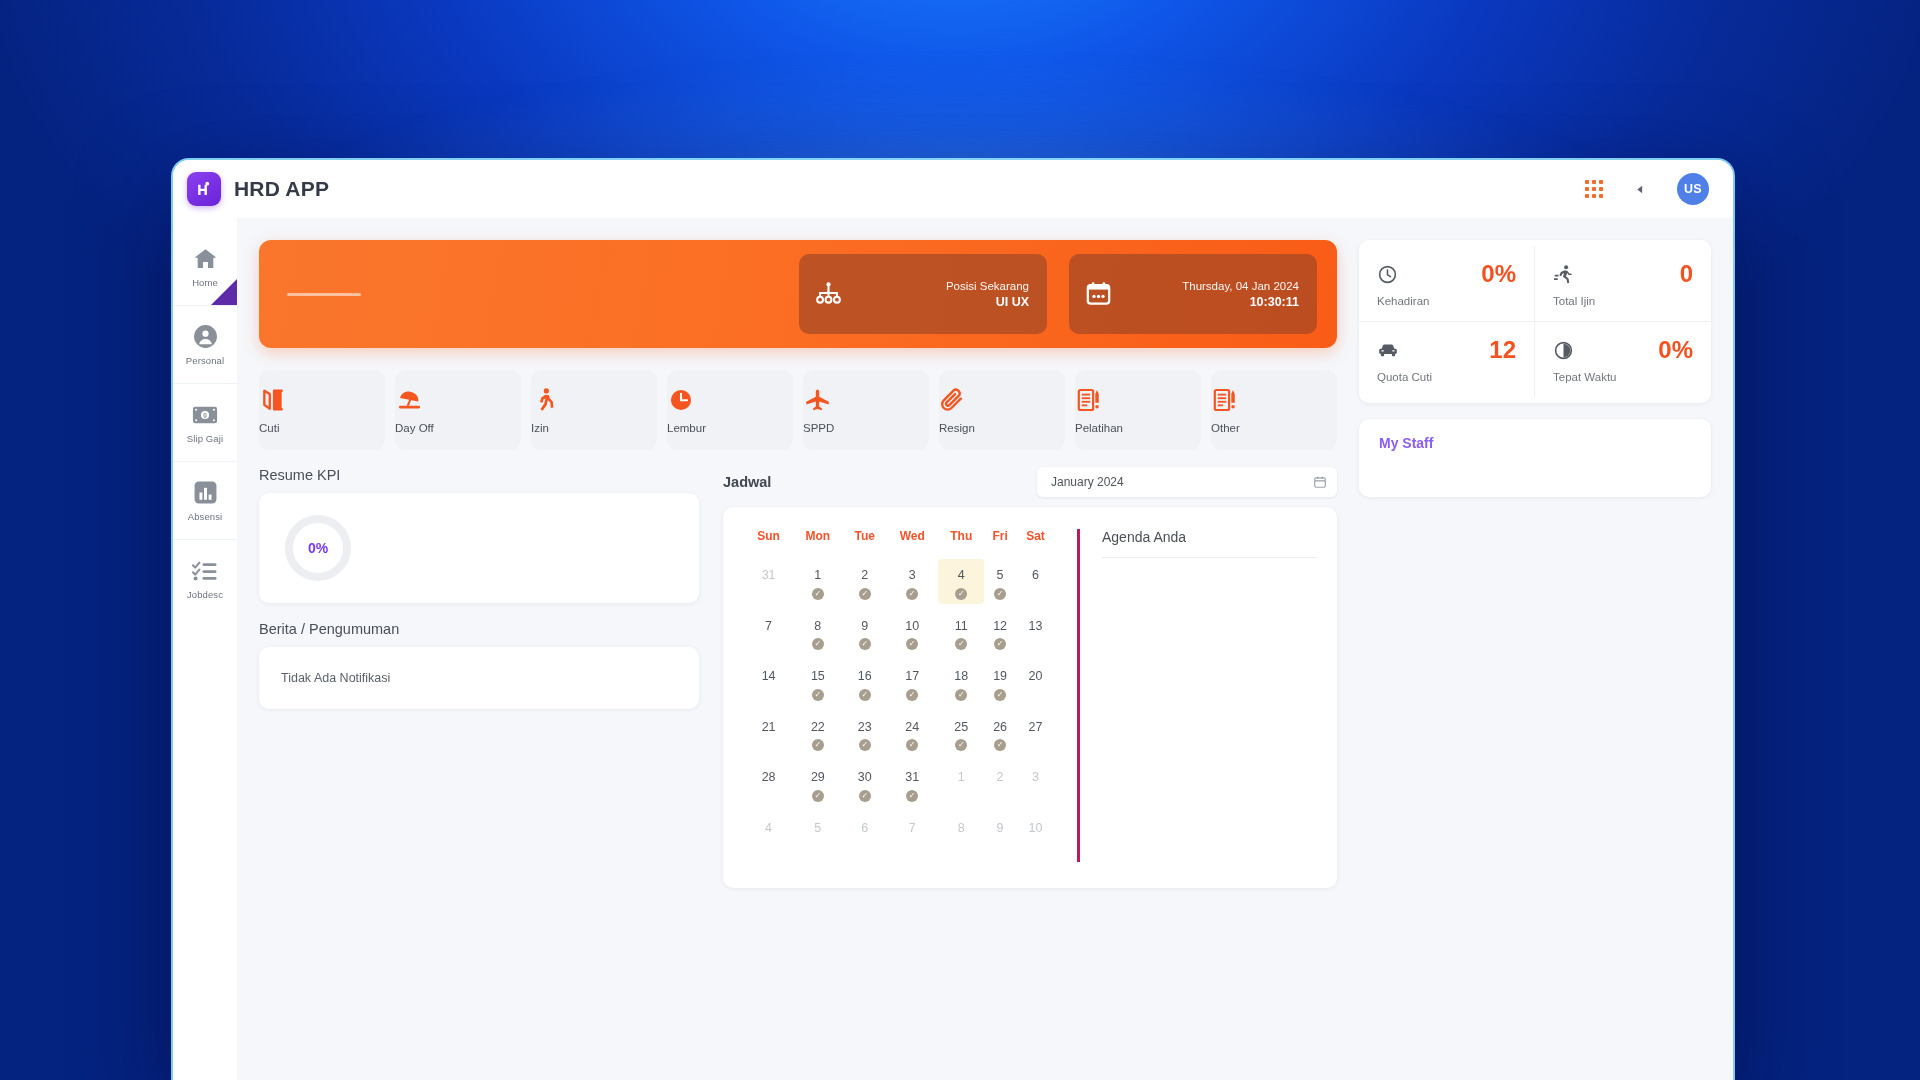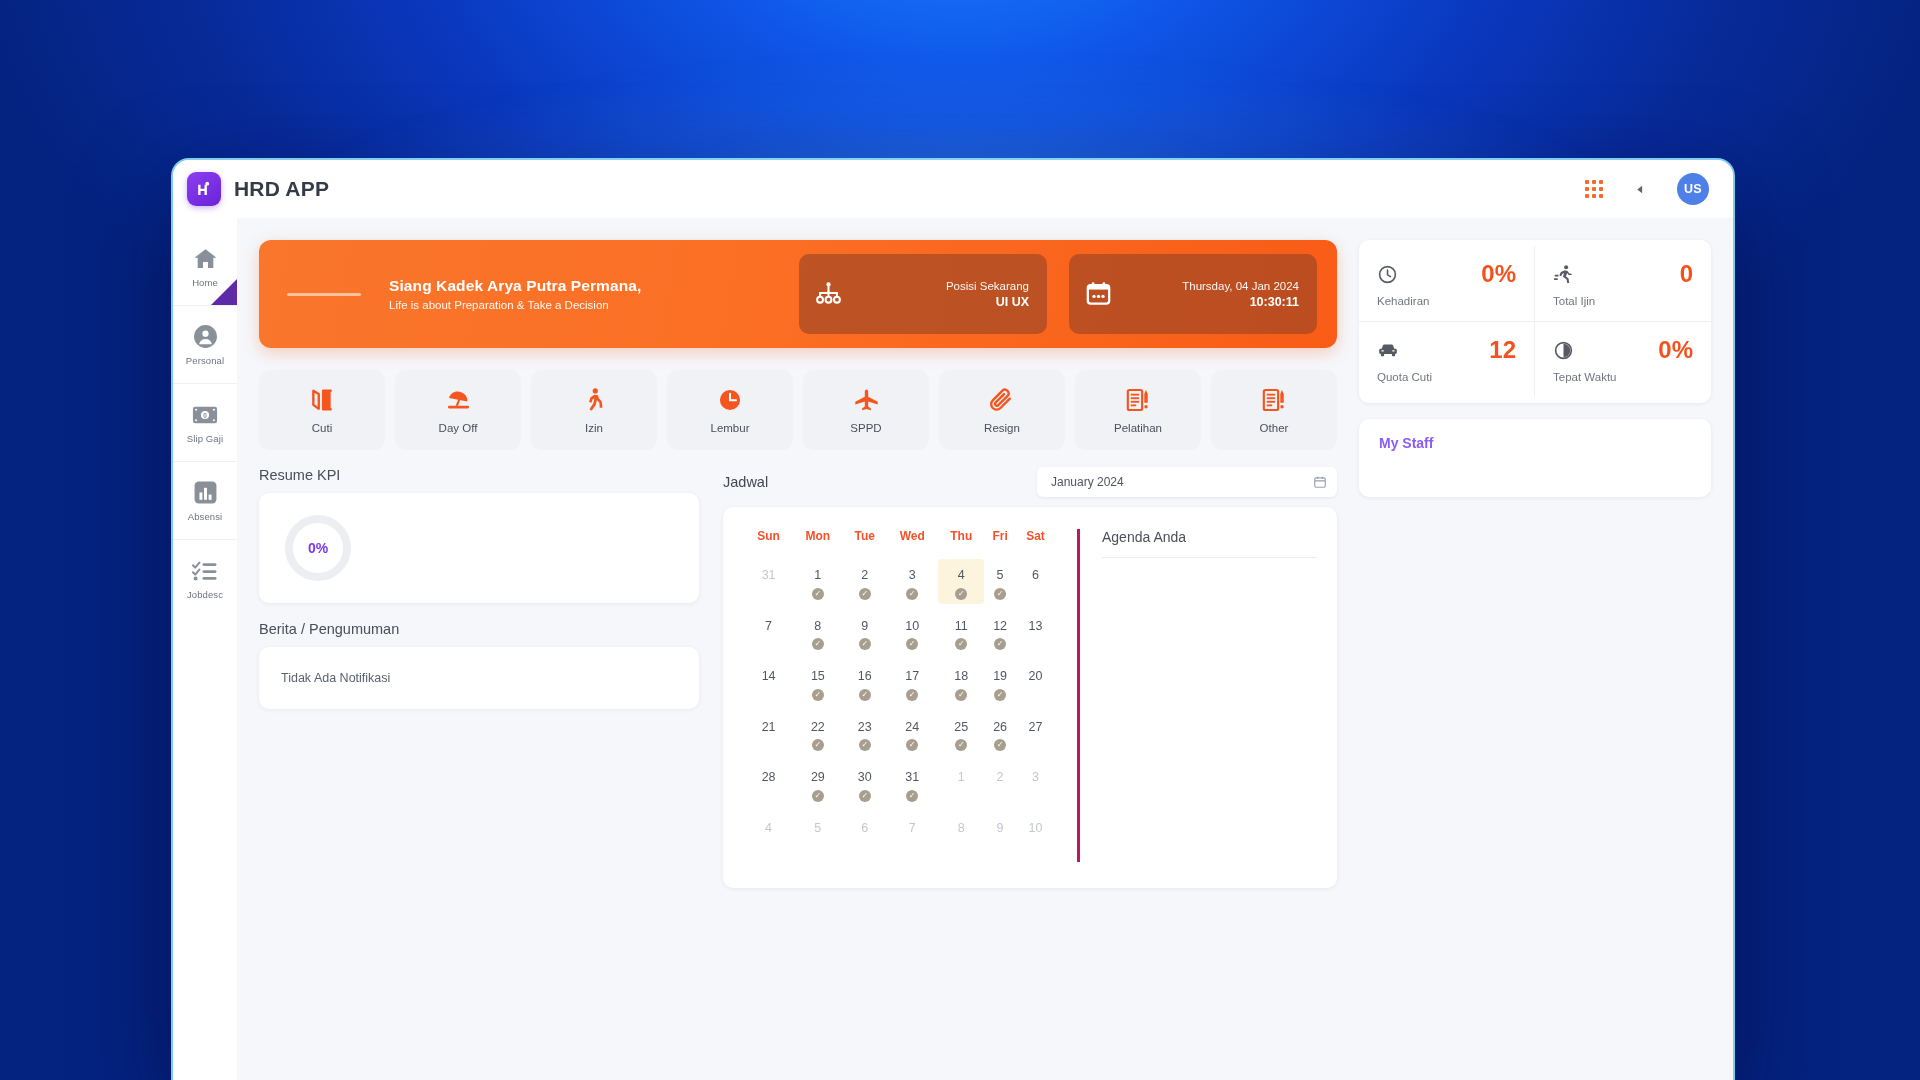--- a/index.html
+++ b/index.html
@@ -125,21 +125,21 @@
   .hc-l1 { font-size: 11.5px; opacity: .95; }
   .hc-l2 { font-size: 12.5px; font-weight: 700; margin-top: 3px; }
 
   
   .actions { display: flex; gap: 10px; margin-top: 22px; }
   .action {
     flex: 1;
     background: #f0f2f6;
     border-radius: 11px;
     height: 80px;
-    display: flex; flex-direction: column; align-items: center; justify-content: center;
+    display: flex; flex-direction: column; align-items: flex-start; justify-content: center;
     gap: 8px;
   }
   .action .a-icon { width: 28px; height: 28px; color: #f5551f; display:flex; align-items:center; justify-content:center;}
   .action .a-label { font-size: 11.5px; color: #4b5059; }
 
   
   .lower { display: flex; gap: 24px; margin-top: 17px; }
   .lower-left { width: 440px; flex: 0 0 440px; }
   .lower-right { flex: 1; min-width: 0; }
 
@@ -153,21 +153,21 @@
     width: 66px; height: 66px; border-radius: 50%;
     border: 8px solid #eceef2;
     display: flex; align-items: center; justify-content: center;
   }
   .donut span { font-size: 14px; font-weight: 700; color: #7c3aed; }
   .news-card { height: 62px; display: flex; align-items: center; padding-left: 22px; }
   .news-text { font-size: 12.5px; color: #5b616b; }
 
   
   .jadwal-head { display: flex; align-items: center; margin-bottom: 10px; }
-  .jadwal-title { font-size: 14.5px; color: #41464f; }
+  .jadwal-title { font-size: 14.5px; color: #41464f; font-weight: bold; }
   .month-select {
     margin-left: auto; width: 300px; height: 30px;
     background: #fff; border-radius: 6px;
     box-shadow: 0 1px 3px rgba(25,40,90,.08);
     display: flex; align-items: center; padding: 0 10px 0 14px;
     font-size: 12px; color: #4f555e;
   }
   .month-select .cal-ico { margin-left: auto; color: #9aa0aa; display:flex; }
 
   .cal-card { display: flex; padding: 22px 0 26px 0; min-height: 380px; }
@@ -316,24 +316,20 @@
       </div>
 
     </div>
 
     <div class="content">
 
       <div class="col-main">
 
         <div class="hero">
           <div class="hero-dash"></div>
-          <div>
-            <div class="hero-greet">Siang Kadek Arya Putra Permana,</div>
-            <div class="hero-sub">Life is about Preparation &amp; Take a Decision</div>
-          </div>
           <div class="hero-cards">
 
             <div class="hero-card">
               <div class="hc-icon">
                 <svg width="27" height="27" viewBox="0 0 24 24" fill="none" stroke="#fff" stroke-width="1.8" stroke-linecap="round">
                   <circle cx="12" cy="4" r="1.9" fill="#fff" stroke="none"></circle>
                   <path d="M12 6v4M4.5 14v-2.5h15V14"></path>
                     <path d="M12 10v4"></path>
                   <circle cx="4.5" cy="17.5" r="2.6"></circle>
                     <circle cx="12" cy="17.5" r="2.6"></circle>

